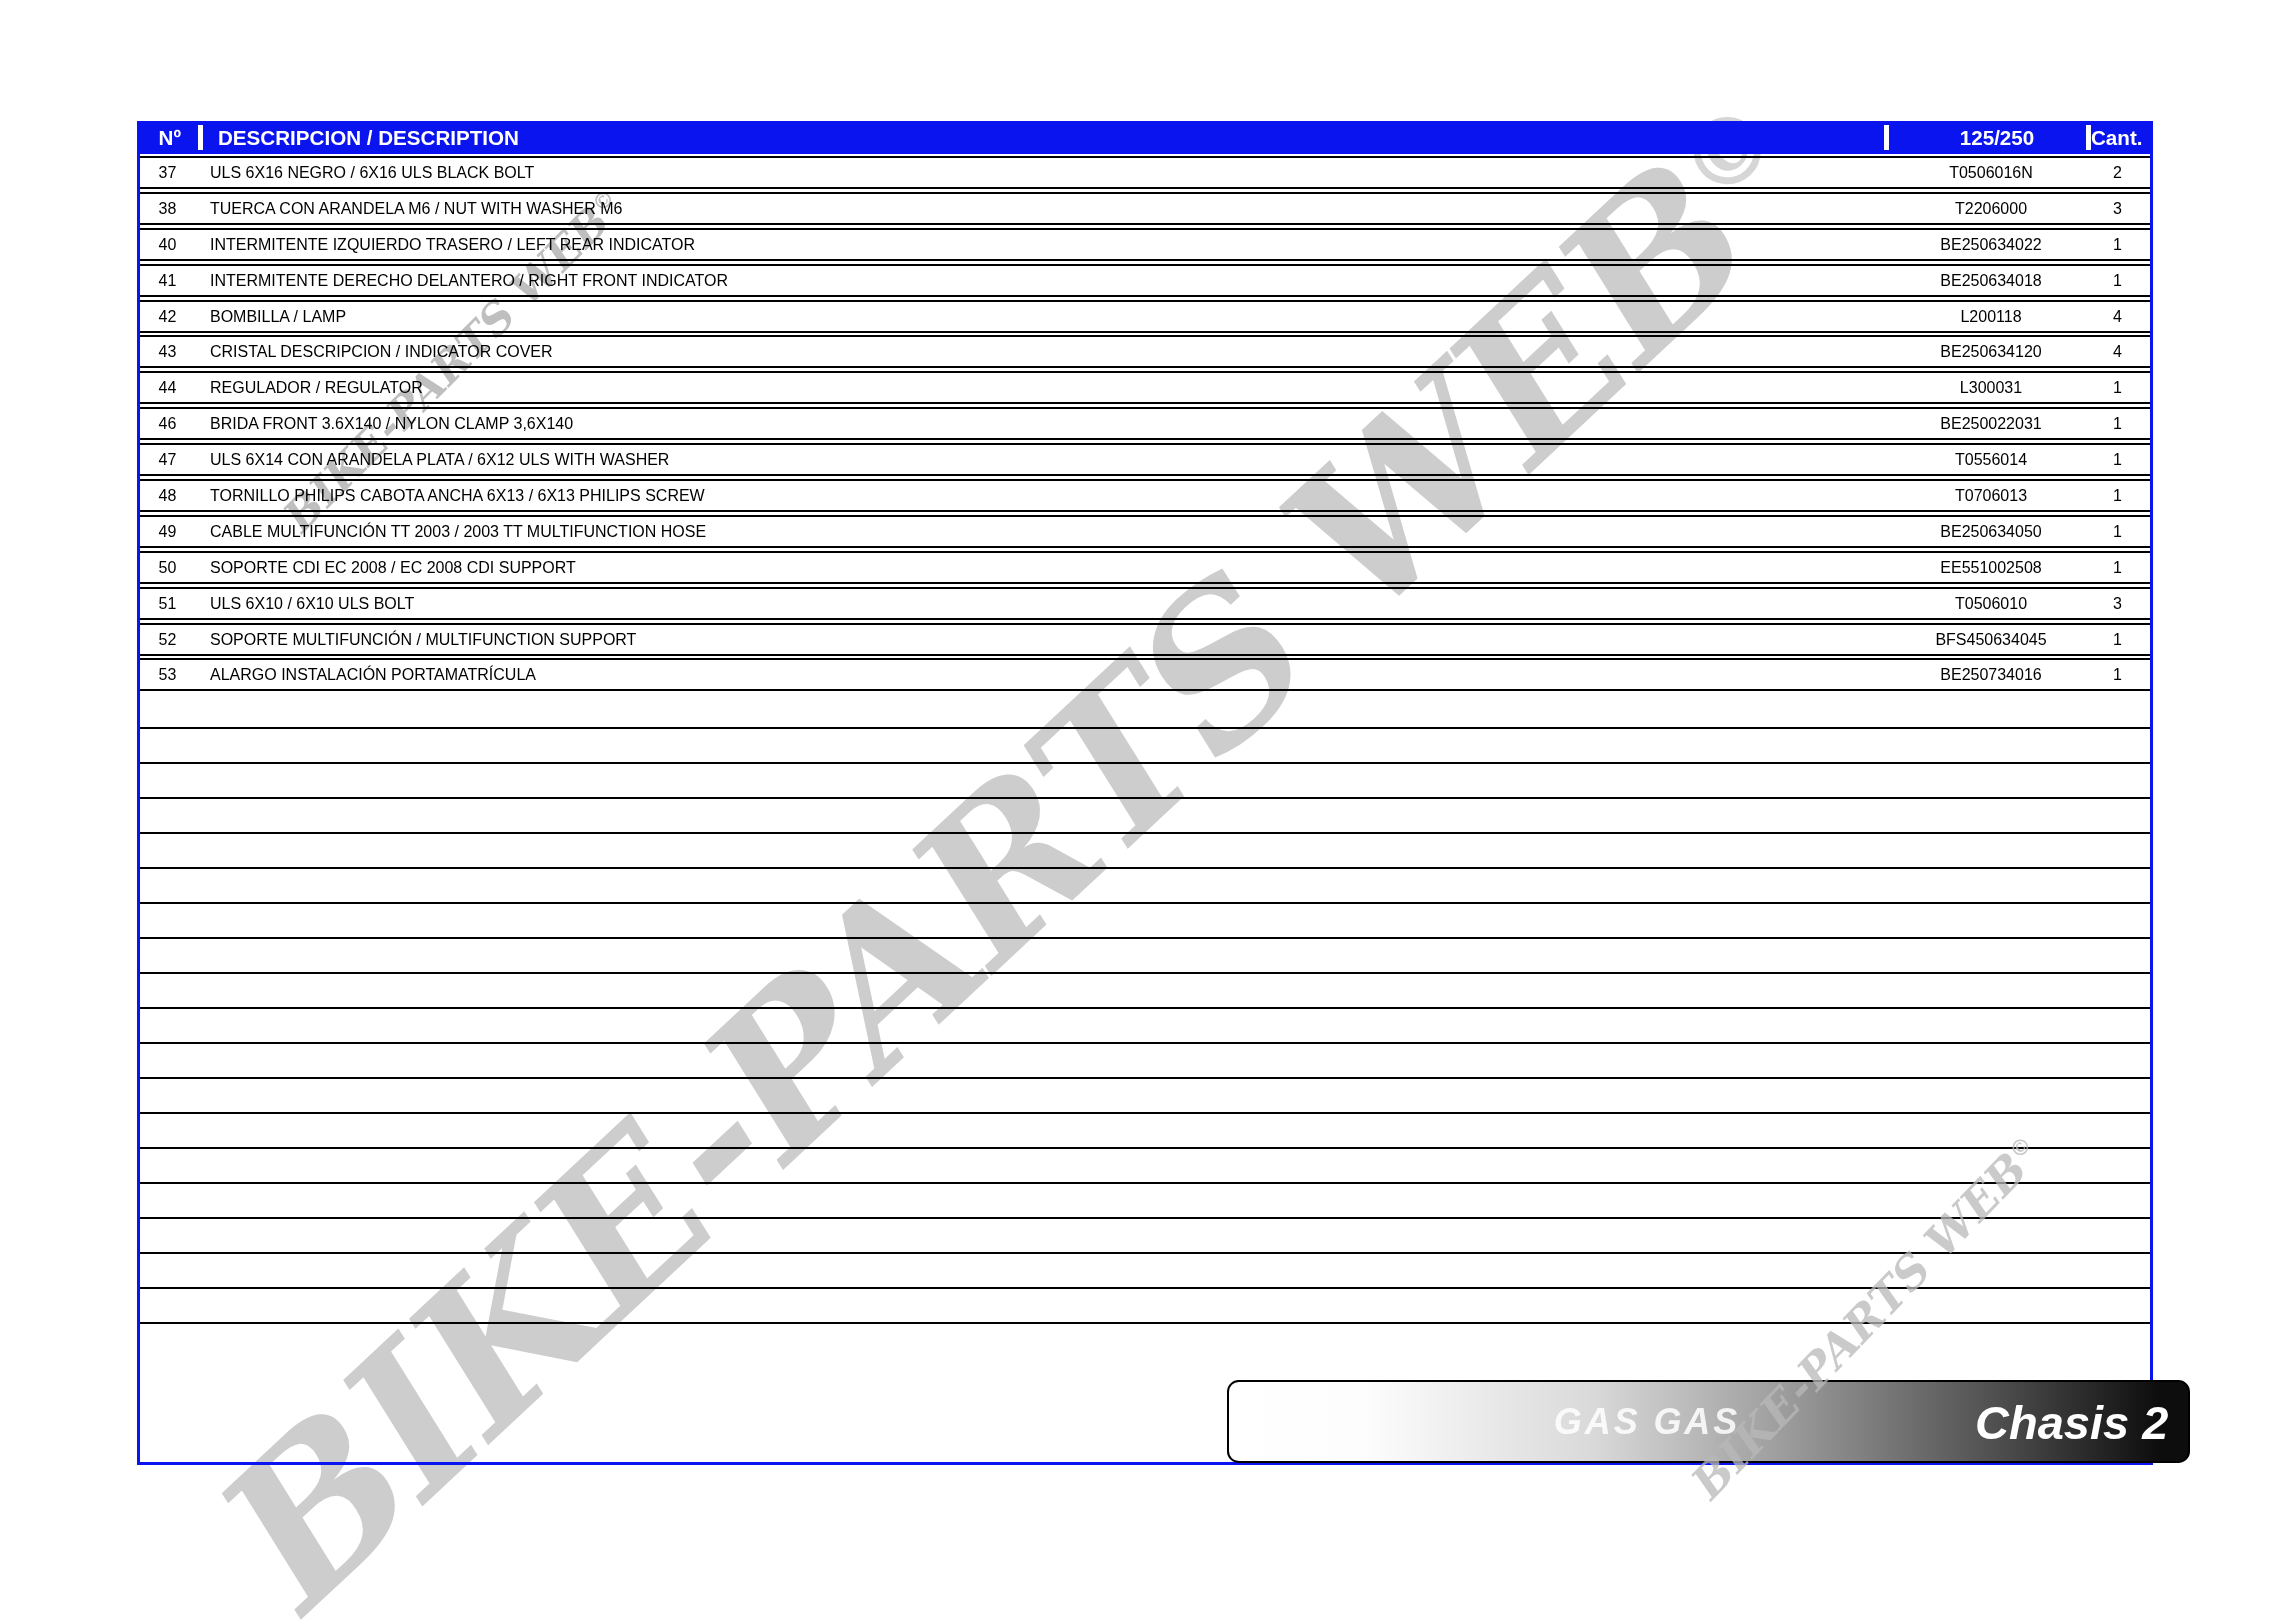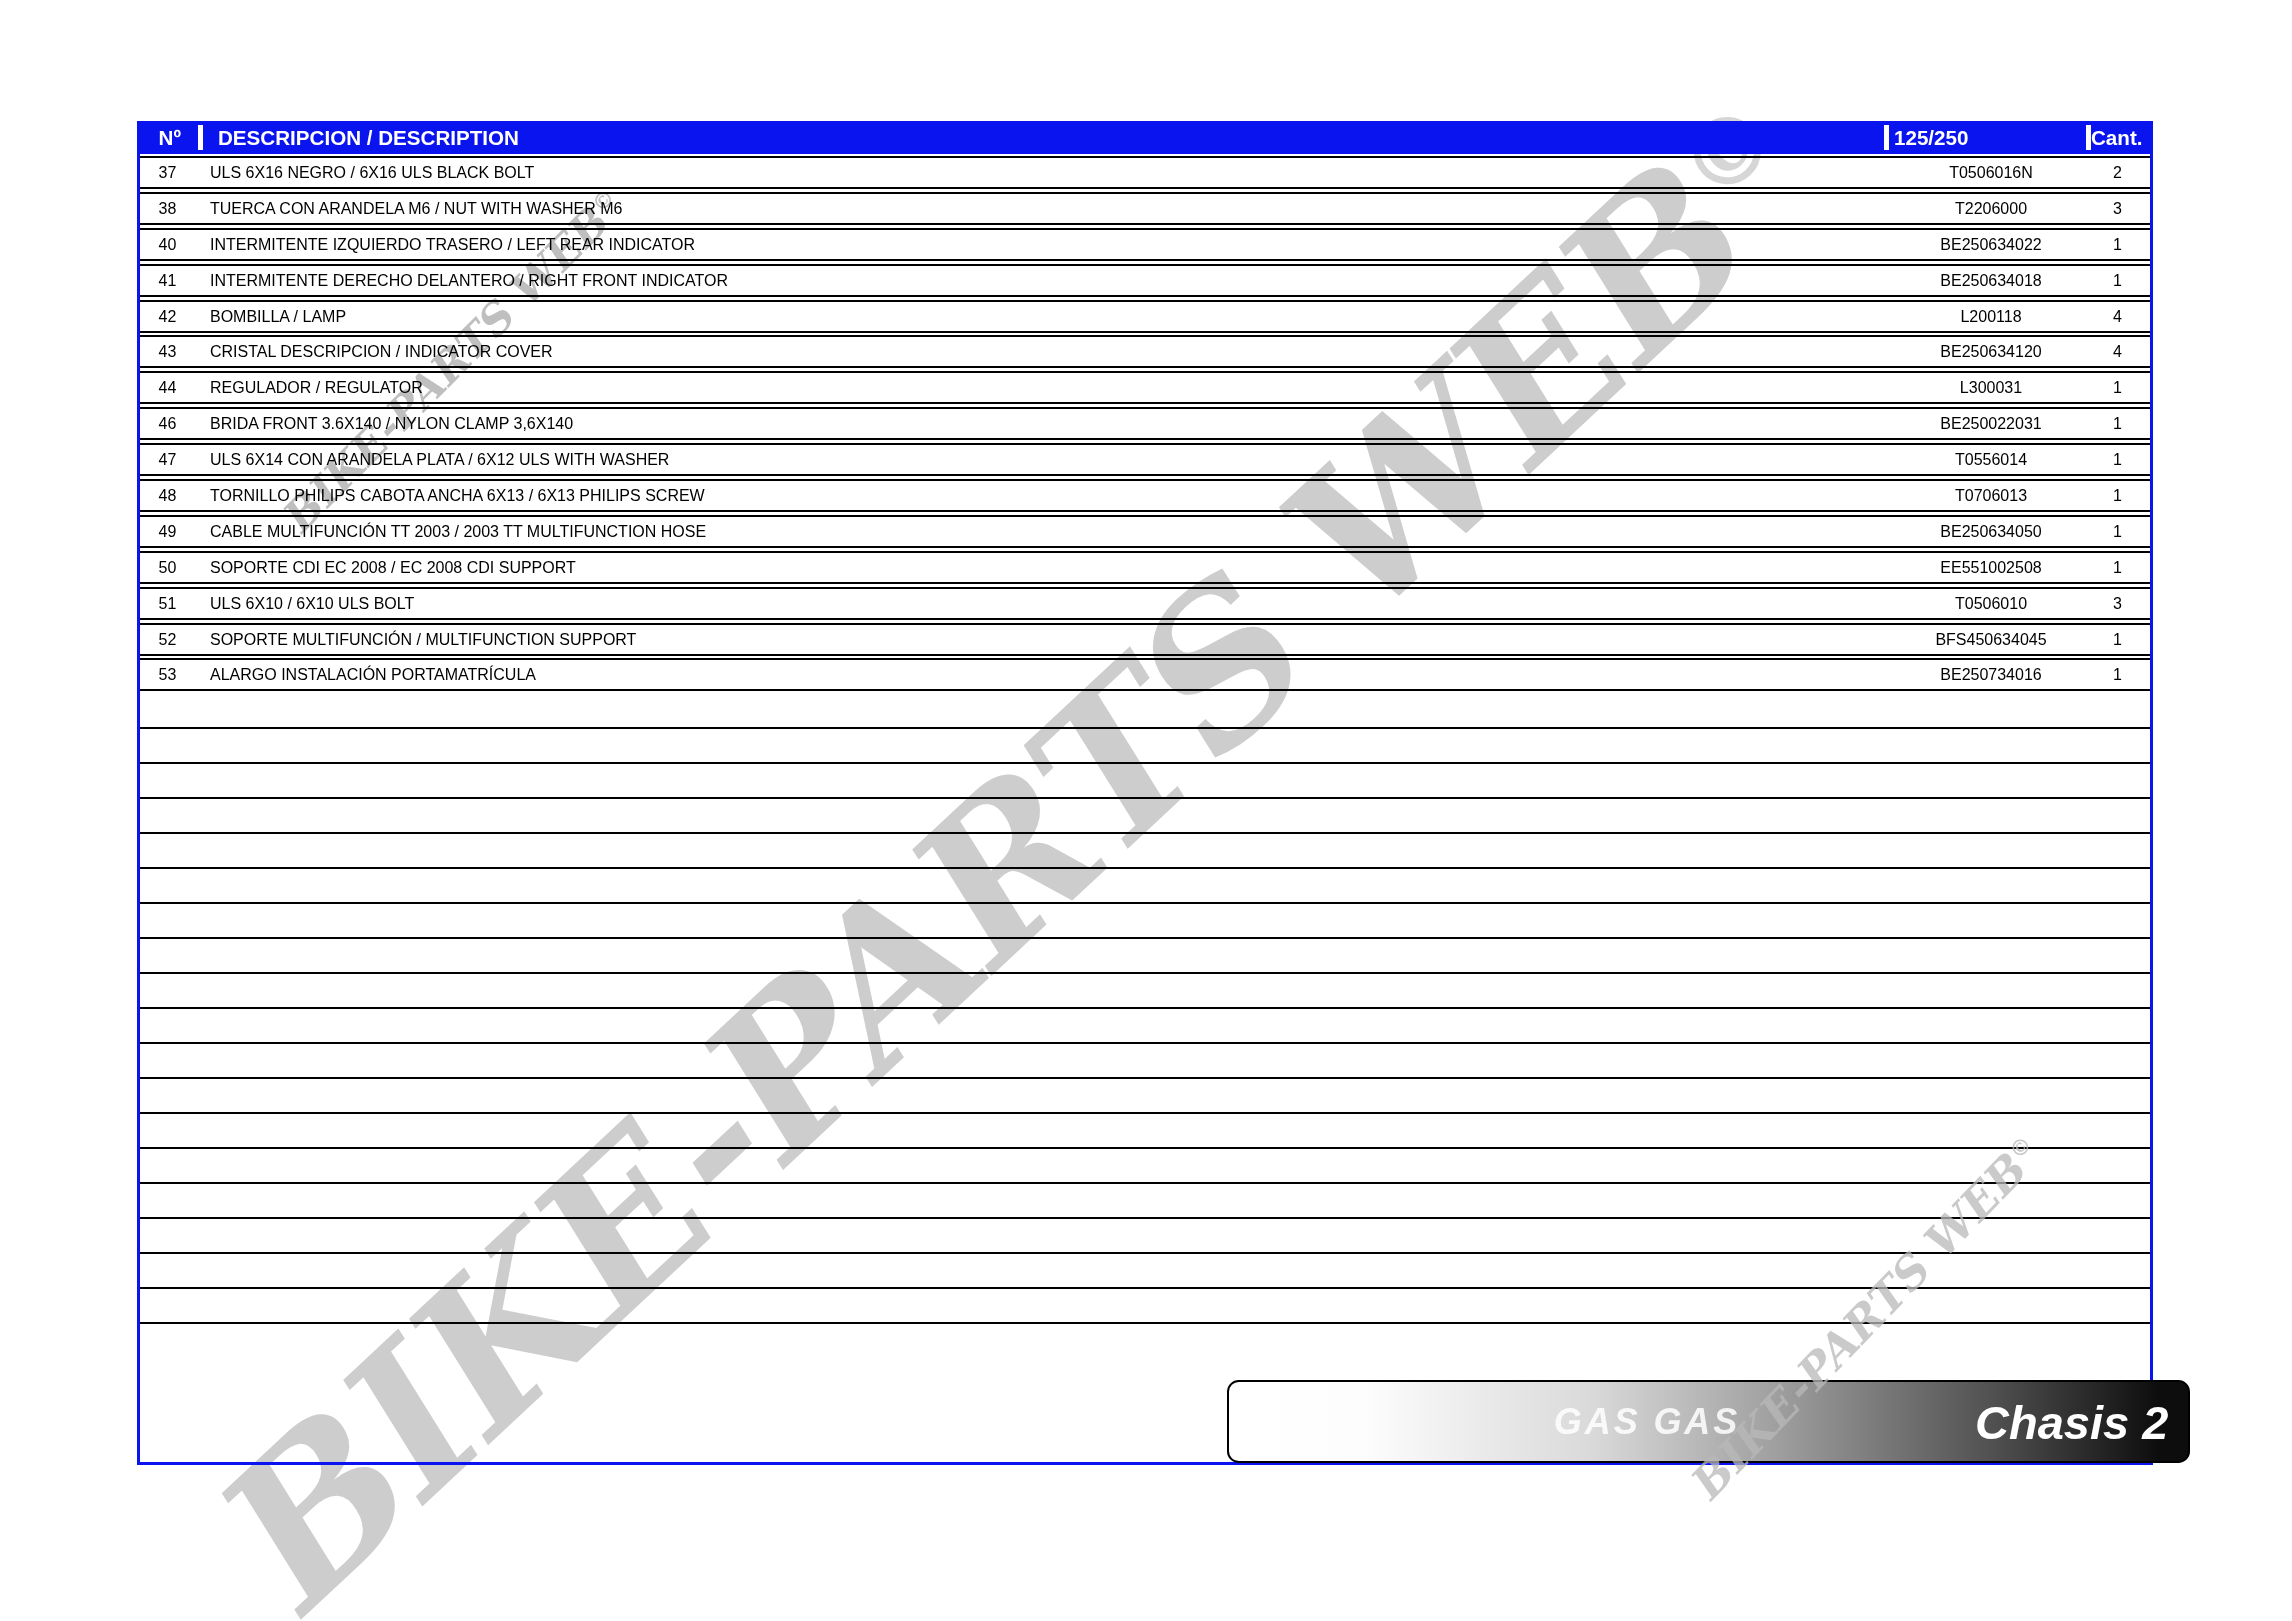--- a/index.html
+++ b/index.html
@@ -31,21 +31,21 @@
     box-sizing:border-box;z-index:2;
     border-left:3.9px solid var(--blue);border-right:3.9px solid var(--blue);
     border-bottom:3.9px solid var(--blue);
   }
   .thead{
     position:relative;height:33px;background:var(--blue);color:#ffffff;
     font-weight:bold;font-size:20.6px;line-height:33px;margin-bottom:2px;
   }
   .thead .h-num{position:absolute;left:18.6px;}
   .thead .h-desc{position:absolute;left:78px;}
-  .thead .h-part{position:absolute;left:1754px;width:206px;text-align:left;}
+  .thead .h-part{position:absolute;left:1754px;width:206px;text-align:center;}
   .thead .h-qty{position:absolute;left:1951px;}
   .htick{position:absolute;top:3.9px;bottom:3.9px;width:4.9px;background:#ffffff;}
   .htick.t1{left:58px;}.htick.t2{left:1744px;}.htick.t3{left:1946px;}
 
   .drow{
     position:relative;height:29px;line-height:29px;
     border-top:2px solid #000;border-bottom:2px solid #000;margin-bottom:2.9px;
     font-size:16px;color:#000;background:transparent;
   }
   .cell-num{position:absolute;left:2px;width:51px;text-align:center;}

